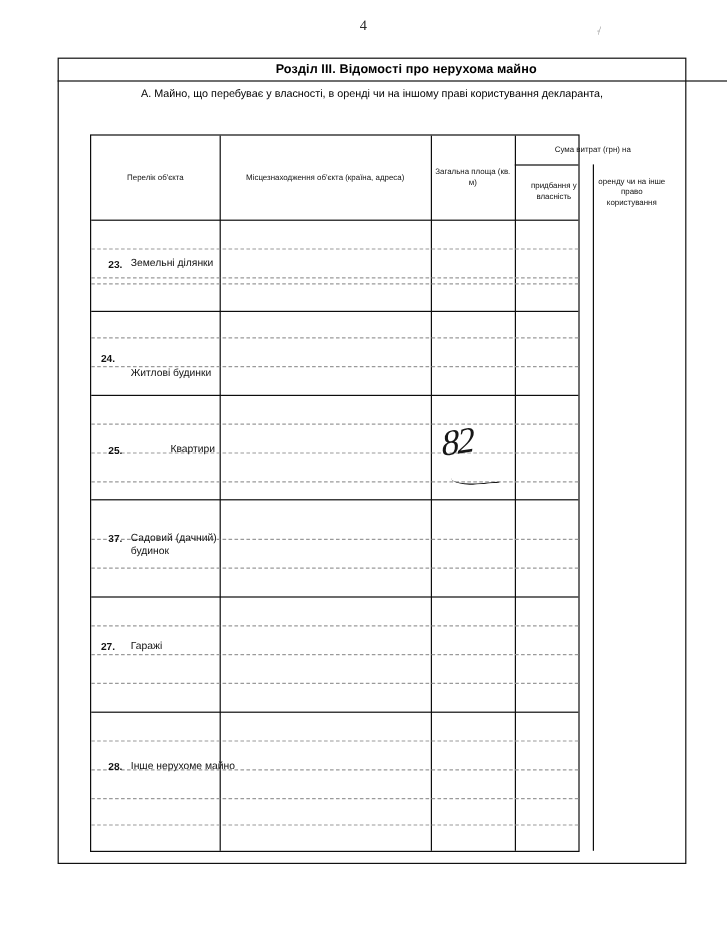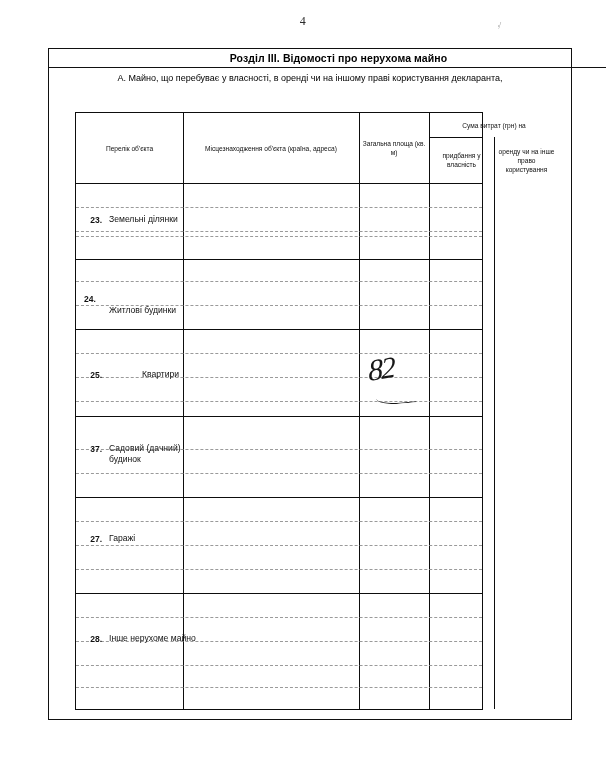--- a/index.html
+++ b/index.html
@@ -235,21 +235,21 @@
 
   <div class="row-num" style="top:181px;text-align:center;">24.</div>
   <div class="row-label" style="top:180px;margin-top:12px;">Житлові будинки</div>
 
   <div class="row-num" style="top:257px;">25.</div>
   <div class="row-label" style="top:256px;padding-left:33px;">Квартири</div>
 
   <div class="row-num" style="top:331px;">37.</div>
   <div class="row-label" style="top:330px;">Садовий (дачний) будинок</div>
 
-  <div class="row-num" style="top:421px;">27.</div>
+  <div class="row-num" style="top:421px;text-align:center;">27.</div>
   <div class="row-label" style="top:420px;">Гаражі</div>
 
   <div class="row-num" style="top:521px;">28.</div>
   <div class="row-label" style="top:520px;">Інше нерухоме майно</div>
 
 </div>
 
 <div id="handwriting-82">82</div>
 <div id="handwriting-underline"></div>
 

